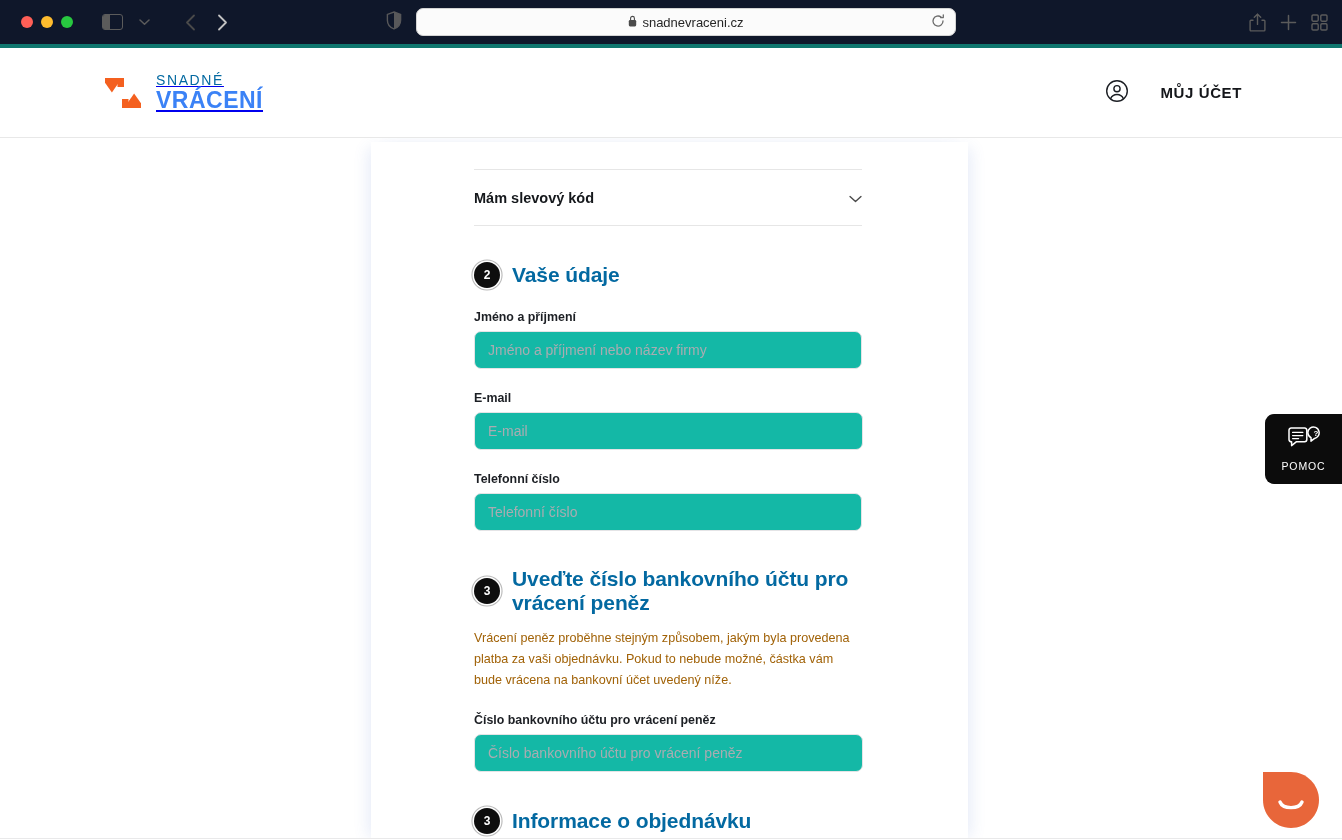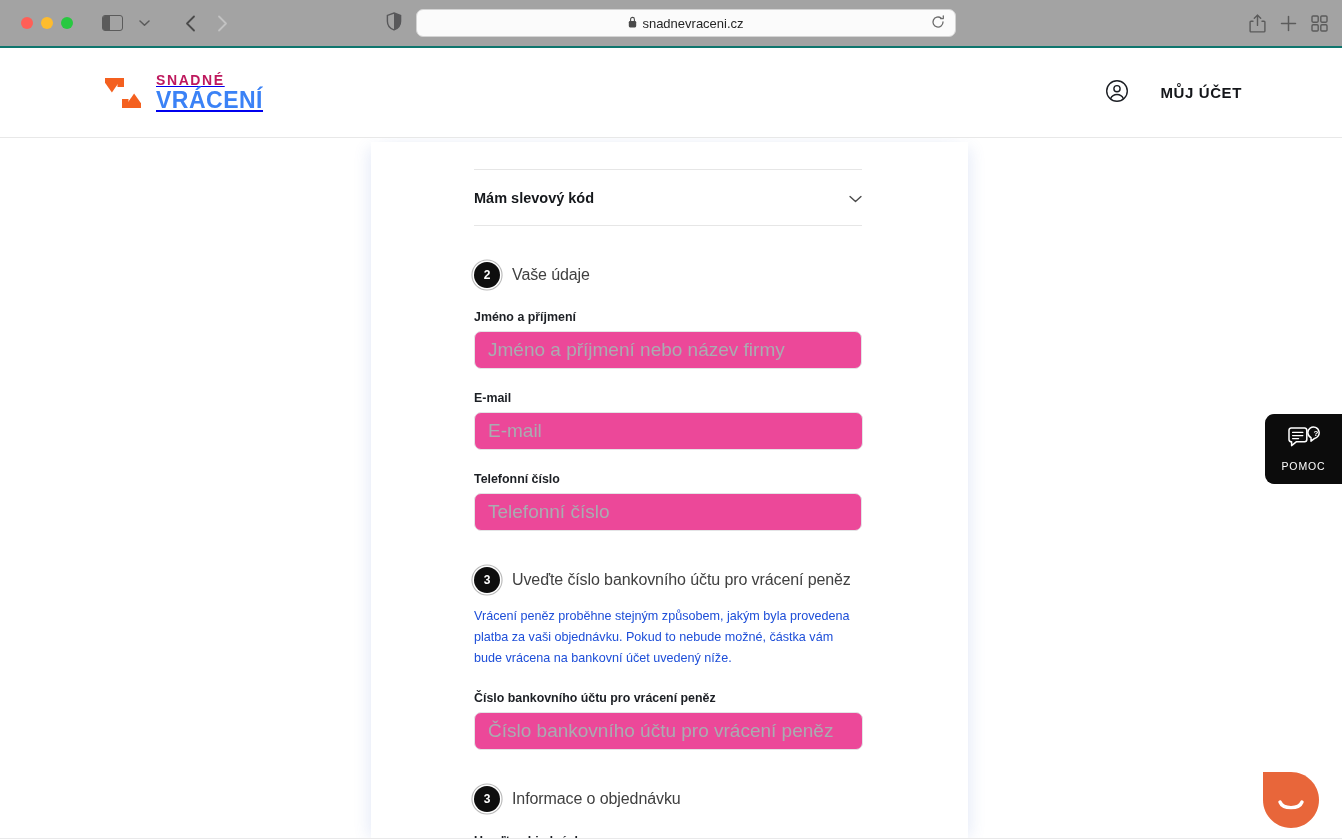--- a/index.html
+++ b/index.html
@@ -17,22 +17,22 @@
     width: 1342px;
     height: 840px;
     background: #ffffff;
     overflow: hidden;
   }
 
   
   .browser-bar {
     position: relative;
     height: 48px;
-    background: #a3a3a3;
-    border-bottom: 2px solid #0f766e;
+    background: #0f172a;
+    border-bottom: 4px solid #0f766e;
     display: flex;
     align-items: center;
     padding: 0 14px;
   }
 
   .traffic-lights {
     display: flex;
     align-items: center;
     gap: 8px;
     margin-left: 7px;
@@ -145,23 +145,23 @@
   }
   .logo-mark { width: 42px; height: 38px; display: block; }
   .logo-words {
     display: flex;
     flex-direction: column;
     justify-content: center;
     line-height: 1;
   }
   .logo-top {
     font-size: 14px;
-    font-weight: bold;
+    font-weight: normal;
     letter-spacing: 1.6px;
-    color: #be185d;
+    color: #0369a1;
   }
   .logo-bottom {
     font-size: 23px;
     font-weight: bold;
     letter-spacing: 0.5px;
     color: #3b82f6;
     margin-top: 2px;
   }
 
   .account {
@@ -238,50 +238,50 @@
     background: #0e0e0e;
     color: #fff;
     font-size: 12px;
     font-weight: bold;
     display: flex;
     align-items: center;
     justify-content: center;
     box-shadow: 0 0 0 1.5px #ffffff, 0 0 0 2.6px #b9b9b9;
   }
   .step-title {
-    font-size: 16px;
-    font-weight: normal;
-    color: #404040;
+    font-size: 21px;
+    font-weight: bold;
+    color: #0369a1;
     letter-spacing: -0.1px;
   }
 
   .step-desc {
     font-size: 12.6px;
     line-height: 1.66;
-    color: #1d4ed8;
+    color: #a16207;
     margin-top: 13px;
   }
 
   
   .field { margin-top: 22px; }
   .field-label {
     font-size: 12.4px;
     font-weight: 600;
     color: #1c1f24;
     margin-bottom: 7px;
     display: block;
   }
   .field-input {
     width: 100%;
     height: 38px;
     border: 1px solid #e4e4e6;
     border-radius: 7px;
-    background: #ec4899;
+    background: #14b8a6;
     padding: 0 13px;
-    font-size: 19px;
+    font-size: 14px;
     font-family: "Liberation Sans", sans-serif;
     color: #1c1f24;
     outline: none;
   }
   .field-input::placeholder { color: #a9acb1; }
   .field-input.wide { width: 389px; }
 
   
   .help-tab {
     position: absolute;

